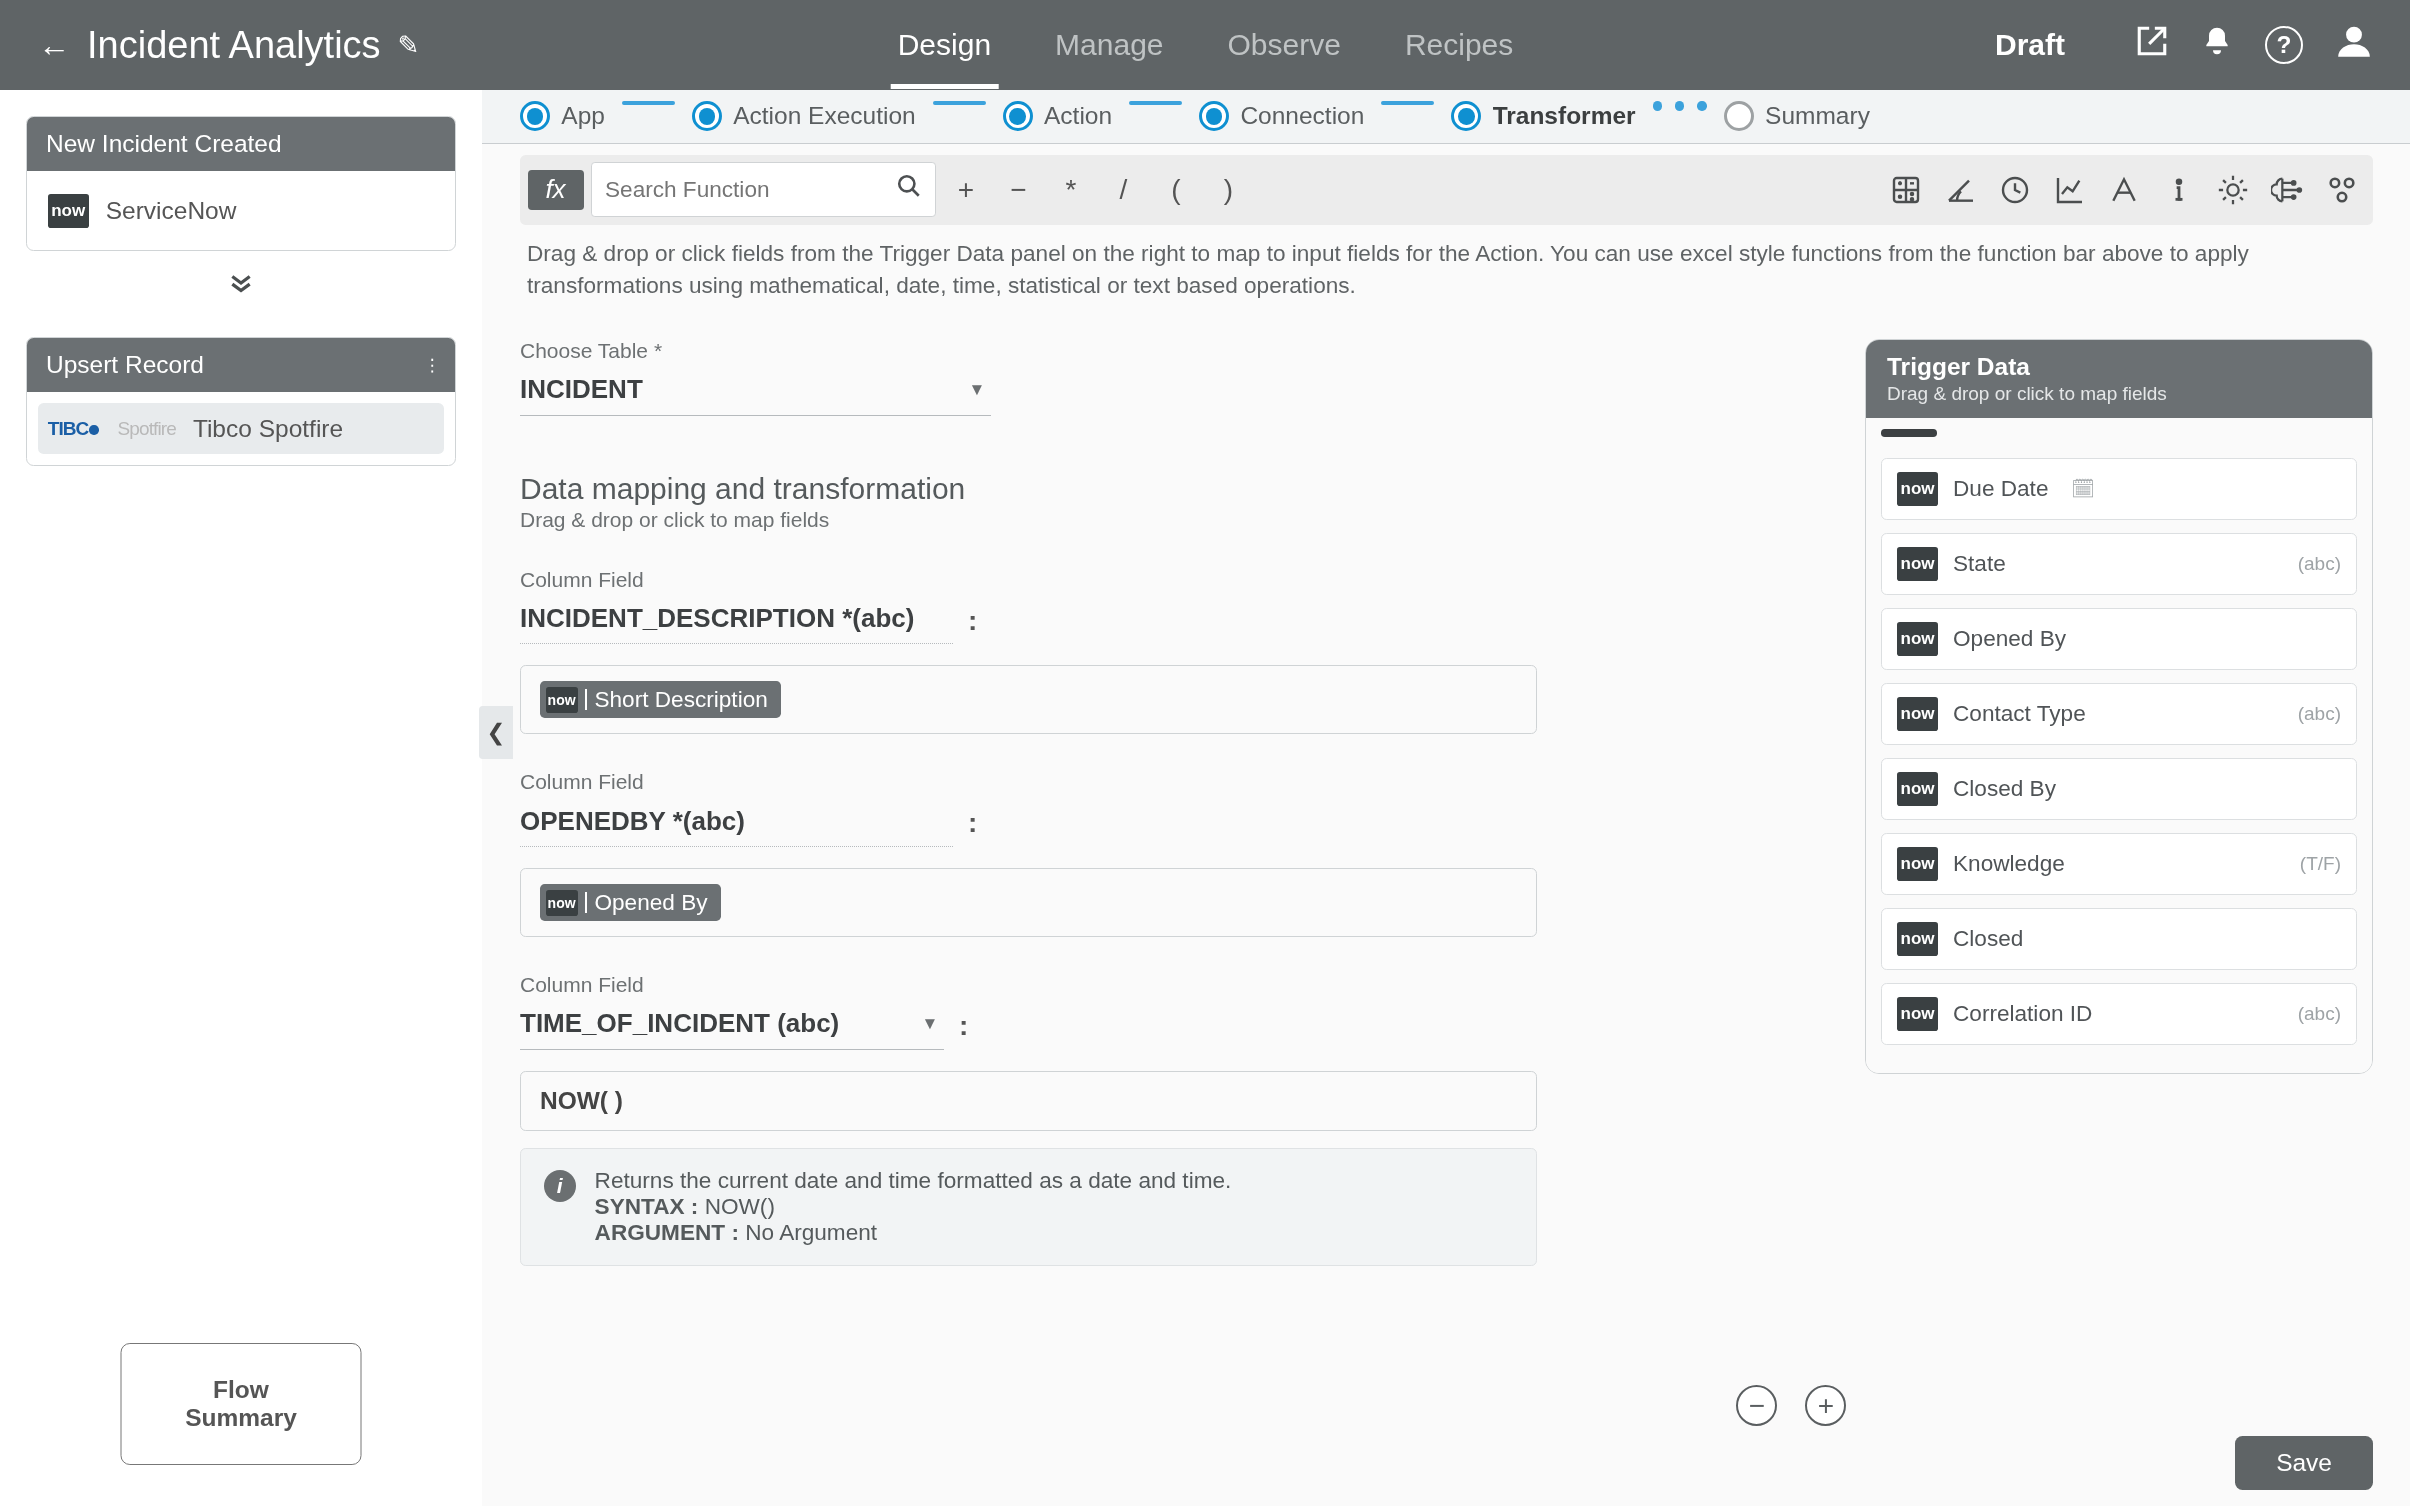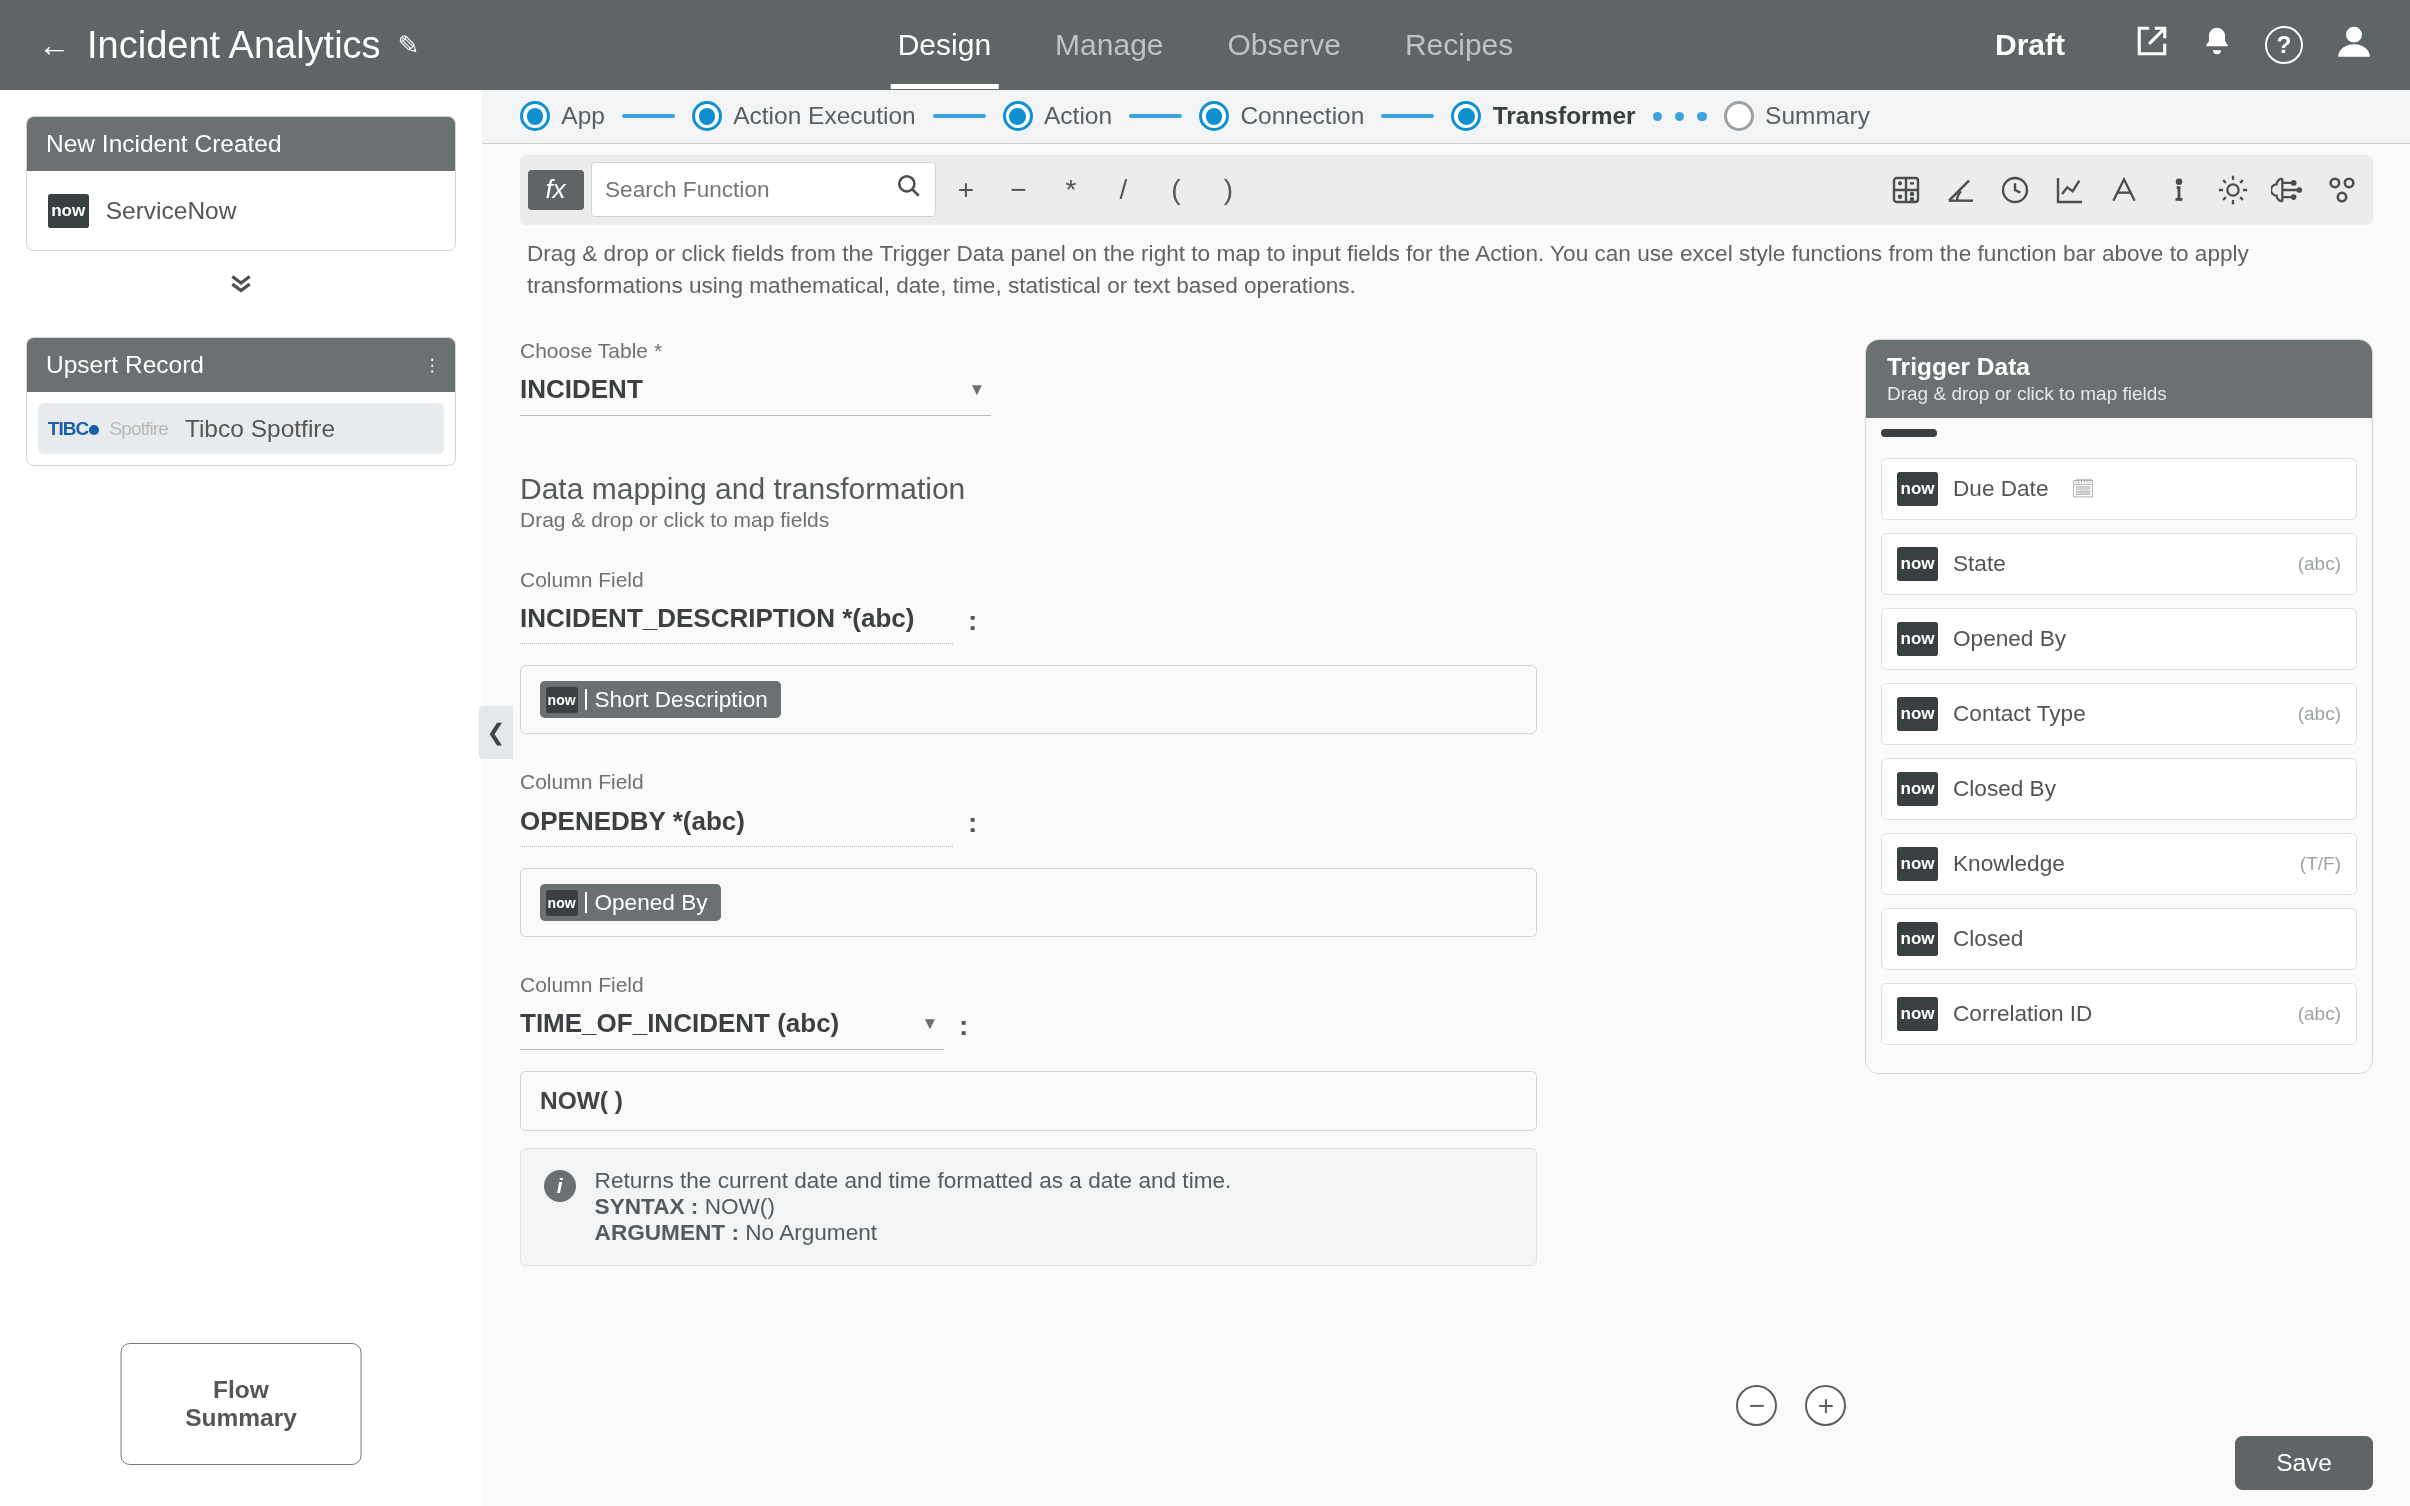--- a/index.html
+++ b/index.html
@@ -31,31 +31,31 @@
   .card { border:0.9px solid #d0d4d6; border-radius:7.5px; margin-bottom: 19px; overflow:hidden; }
   .card-header { background:#6b7073; color:#fff; padding: 13px 19px; font-size:24.5px; font-weight:500; display:flex; align-items:center; justify-content:space-between; }
   .card-body { padding: 11.3px; }
   .node-row { display:flex; align-items:center; gap:17px; padding: 11.3px 9.4px; font-size:24.5px; font-weight:500; color:#555; }
   .node-row.selected { background:#e8ebed; border-radius:5.6px; }
   .now-badge { width:41px; height:34px; background:#3a4042; color:#fff; font-size:17px; font-weight:600; display:flex; align-items:center; justify-content:center; border-radius:2.8px; }
   .card-vmove { font-size:17px; margin-right:3.8px; letter-spacing:-8.5px; }
   .tibco-txt { font-size:19px; font-weight:700; letter-spacing:-0.9px; }
   .tibco-txt .t { color:#1b5fa6; }
   .tibco-txt .d { width:9.4px; height:9.4px; background:#1b5fa6; border-radius:50%; display:inline-block; margin:0 0.9px; }
-  .tibco-txt .s { color:#b9b9b9; font-weight:400; margin-left:10px;}
+  .tibco-txt .s { color:#b9b9b9; font-weight:400; margin-left:18px;}
   .flow-arrow { text-align:center; font-size:28px; color:#4b4f50; margin: 17px 0 34px; }
 
   .flow-summary-btn {
     position:absolute; bottom: 42px; left:50%; transform:translateX(-50%);
     border:1.9px solid #777; border-radius:9.4px; padding: 32px 36px;
     font-size:24.5px; font-weight:600; color:#555; background:#fff; cursor:pointer;
   }
 
   
-  .rail { background:#f2f4f5; border-bottom:0.9px solid #c9cdd0; padding: 11.3px 38px; display:flex; align-items:center; gap: 17px; font-size:24.5px; color:#5a5e60; }
+  .rail { background:#f2f4f5; border-bottom:0.9px solid #c9cdd0; padding: 11.3px 38px; display:flex; gap: 17px; font-size:24.5px; color:#5a5e60; }
   .step { display:flex; align-items:center; gap:11.3px; cursor:pointer; }
   .step .dot { width:30px; height:30px; border-radius:50%; border:3.8px solid #0f90d1; position:relative; background:#fff; }
   .step .dot.filled::after { content:""; position:absolute; inset:3.8px; border-radius:50%; background:#0f90d1; }
   .step.active { font-weight:700; color:#3c3f40; }
   .connector { width:53px; height:3.8px; background:#3ca2dc; border-radius:1.9px; }
   .dots3 { display:flex; gap:13px; }
   .dots3 span{ width:9.4px; height:9.4px; background:#3ca2dc; border-radius:50%; display:block;}
   .step .ring { width:30px; height:30px; border-radius:50%; border:3.8px solid #9da1a3; background:#fff; }
 
   

